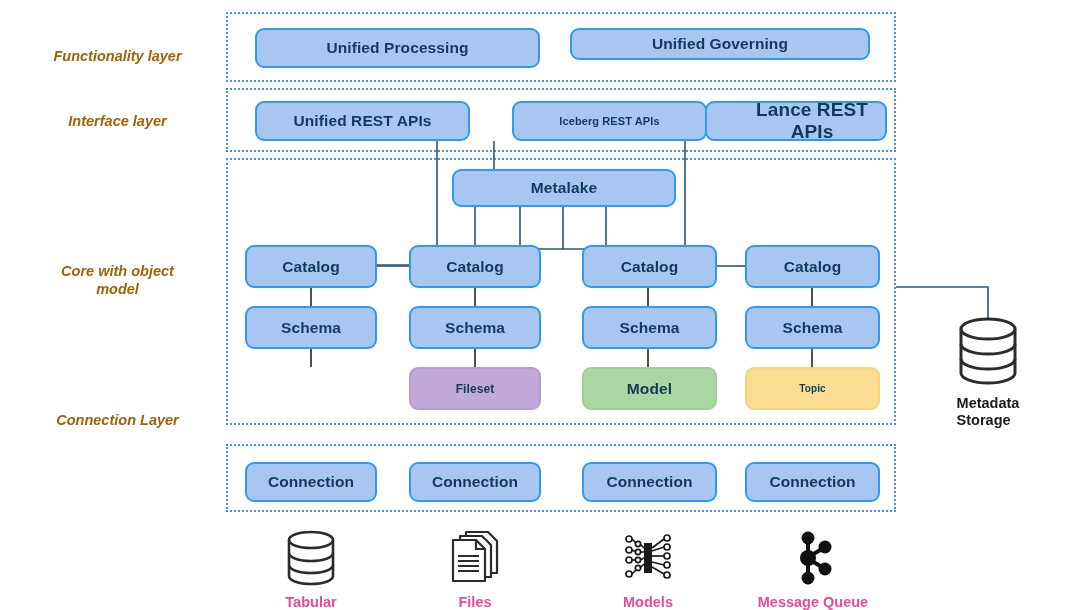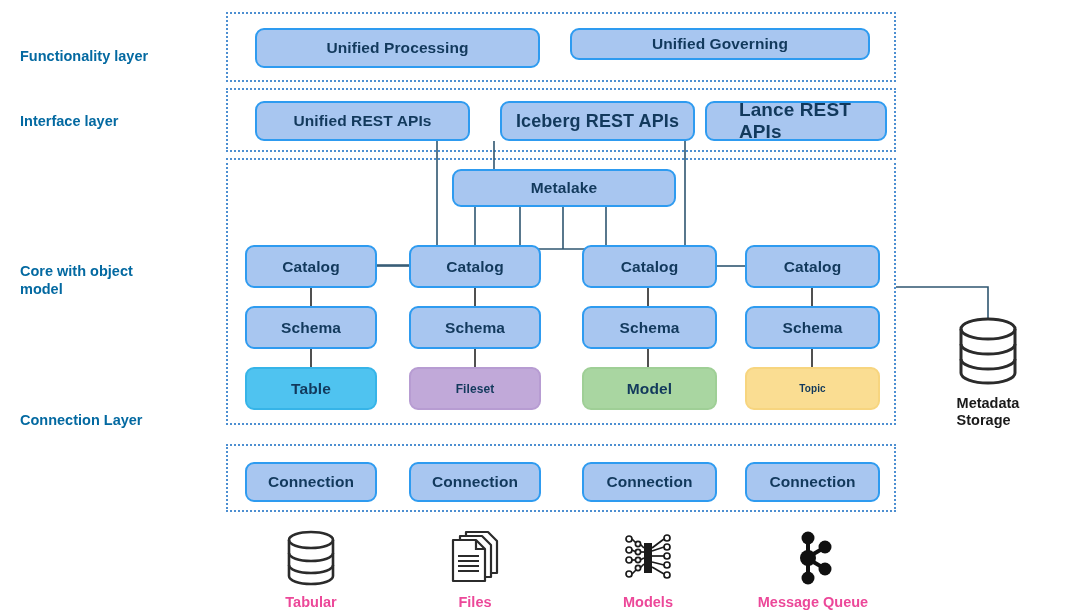--- a/index.html
+++ b/index.html
@@ -7,47 +7,48 @@
     width:1080px;height:610px;
     background:#ffffff;
     font-family:"Liberation Sans", sans-serif;
     overflow:hidden;
   }
   #stage{position:relative;width:1080px;height:610px;}
 
   
   .layer-label{
     position:absolute;
-    color:#0369a1;
+    color:#a16207;
     font-weight:bold;
     font-size:14.5px;
-    text-align:left;
+    text-align:center;
     line-height:1.25;
     white-space:pre-line;
+    font-style:italic;
   }
 
   
   .dotted-box{
     position:absolute;
     border:2px dotted #4d8fd1;
     box-sizing:border-box;
     background:transparent;
   }
 
   
   .node{
     position:absolute;
     box-sizing:border-box;
     border-radius:9px;
     display:flex;
     align-items:center;
     justify-content:center;
     font-weight:bold;
     color:#12395c;
-    text-align:left;
+    text-align:center;
     letter-spacing:.1px;
   }
   .node.blue{
     background:#a8c6f0;
     border:2px solid #2e9bf0;
   }
   .node.table{
     background:#4fc3f0;
     border:2px solid #36b4e8;
   }
@@ -144,36 +145,35 @@
   <div class="layer-label" style="left:20px;top:47px;width:195px;">Functionality layer</div>
   <div class="layer-label" style="left:20px;top:112px;width:195px;">Interface layer</div>
   <div class="layer-label" style="left:20px;top:262px;width:195px;">Core with object
 model</div>
   <div class="layer-label" style="left:20px;top:411px;width:195px;">Connection Layer</div>
 
   <div class="node blue" style="left:255px;top:28px;width:285px;height:40px;font-size:15.5px;">Unified Processing</div>
   <div class="node blue" style="left:570px;top:28px;width:300px;height:32px;font-size:15.5px;">Unified Governing</div>
 
   <div class="node blue" style="left:255px;top:101px;width:215px;height:40px;font-size:15.5px;">Unified REST APIs</div>
-  <div class="node blue" style="left:500px;top:101px;width:195px;height:40px;font-size:18px;">Iceberg REST APIs</div>
+  <div class="node blue" style="left:512px;top:101px;width:195px;height:40px;font-size:11px;">Iceberg REST APIs</div>
   <div class="node blue" style="left:705px;top:101px;width:182px;height:40px;font-size:19px;padding-left:32px;">Lance REST APIs</div>
 
   <div class="node blue" style="left:452px;top:169px;width:224px;height:38px;font-size:15.5px;">Metalake</div>
 
   <div class="node blue" style="left:245px;top:245px;width:132px;height:43px;font-size:15.5px;">Catalog</div>
   <div class="node blue" style="left:409px;top:245px;width:132px;height:43px;font-size:15.5px;">Catalog</div>
   <div class="node blue" style="left:582px;top:245px;width:135px;height:43px;font-size:15.5px;">Catalog</div>
   <div class="node blue" style="left:745px;top:245px;width:135px;height:43px;font-size:15.5px;">Catalog</div>
 
   <div class="node blue" style="left:245px;top:306px;width:132px;height:43px;font-size:15.5px;">Schema</div>
   <div class="node blue" style="left:409px;top:306px;width:132px;height:43px;font-size:15.5px;">Schema</div>
   <div class="node blue" style="left:582px;top:306px;width:135px;height:43px;font-size:15.5px;">Schema</div>
   <div class="node blue" style="left:745px;top:306px;width:135px;height:43px;font-size:15.5px;">Schema</div>
 
-  <div class="node table" style="left:245px;top:367px;width:132px;height:43px;font-size:15.5px;">Table</div>
   <div class="node fileset" style="left:409px;top:367px;width:132px;height:43px;font-size:12px;">Fileset</div>
   <div class="node model" style="left:582px;top:367px;width:135px;height:43px;font-size:15.5px;">Model</div>
   <div class="node topic" style="left:745px;top:367px;width:135px;height:43px;font-size:10px;">Topic</div>
 
   <div class="node blue" style="left:245px;top:462px;width:132px;height:40px;font-size:15.5px;">Connection</div>
   <div class="node blue" style="left:409px;top:462px;width:132px;height:40px;font-size:15.5px;">Connection</div>
   <div class="node blue" style="left:582px;top:462px;width:135px;height:40px;font-size:15.5px;">Connection</div>
   <div class="node blue" style="left:745px;top:462px;width:135px;height:40px;font-size:15.5px;">Connection</div>
 
   <div id="metastore" style="left:938px;top:316px;width:100px;">

